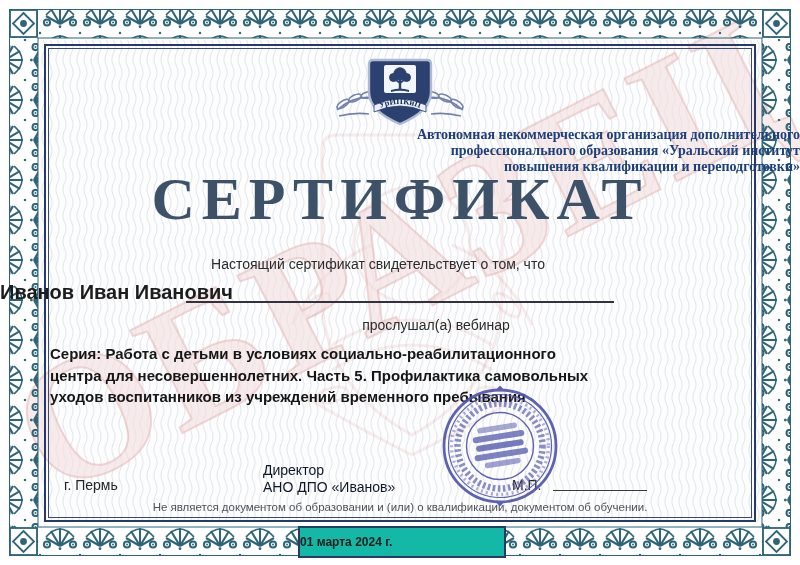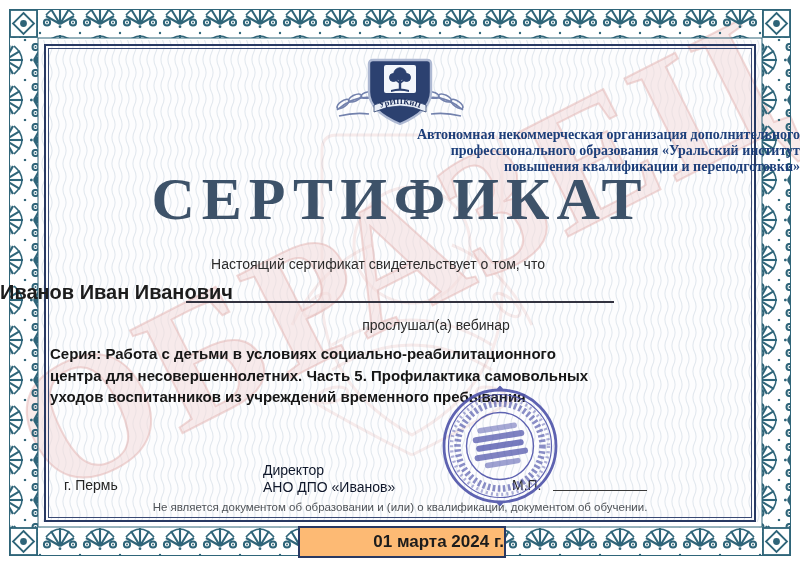--- a/index.html
+++ b/index.html
@@ -53,22 +53,22 @@
     white-space:normal;
   }
   #stamp{position:absolute; left:440px; top:386px; z-index:4; opacity:.92;}
   #city{left:64px; top:477px; font-size:14px; color:#242424;}
   #director{left:263px; top:462px; font-size:14px; line-height:17px; color:#0f172a; white-space:normal; width:220px;}
   #mp{left:512px; top:477px; font-size:14px; color:#242424;}
   #mp-line{position:absolute; left:553px; top:490px; width:94px; border-top:1.5px solid #3a3a3a; z-index:3;}
   #disclaimer{left:0; width:800px; top:501px; text-align:center; font-size:11.5px; color:#4e5257;}
   #date-box{
     position:absolute; left:298px; top:526px; width:204px; height:28px; z-index:5;
-    background:#fdba74; border:2px solid #283963;
-    text-align:right; line-height:28px; font-size:17px; font-weight:bold; color:#1c1c1c;
+    background:#14b8a6; border:2px solid #283963;
+    text-align:left; line-height:28px; font-size:12px; font-weight:bold; color:#1c1c1c;
   }
 </style>
 </head>
 <body>
 
 <div id="page">
 
   <svg id="waves" width="720" height="482">
     <defs>
       <pattern id="wavepat" width="7" height="26" patternUnits="userSpaceOnUse">

